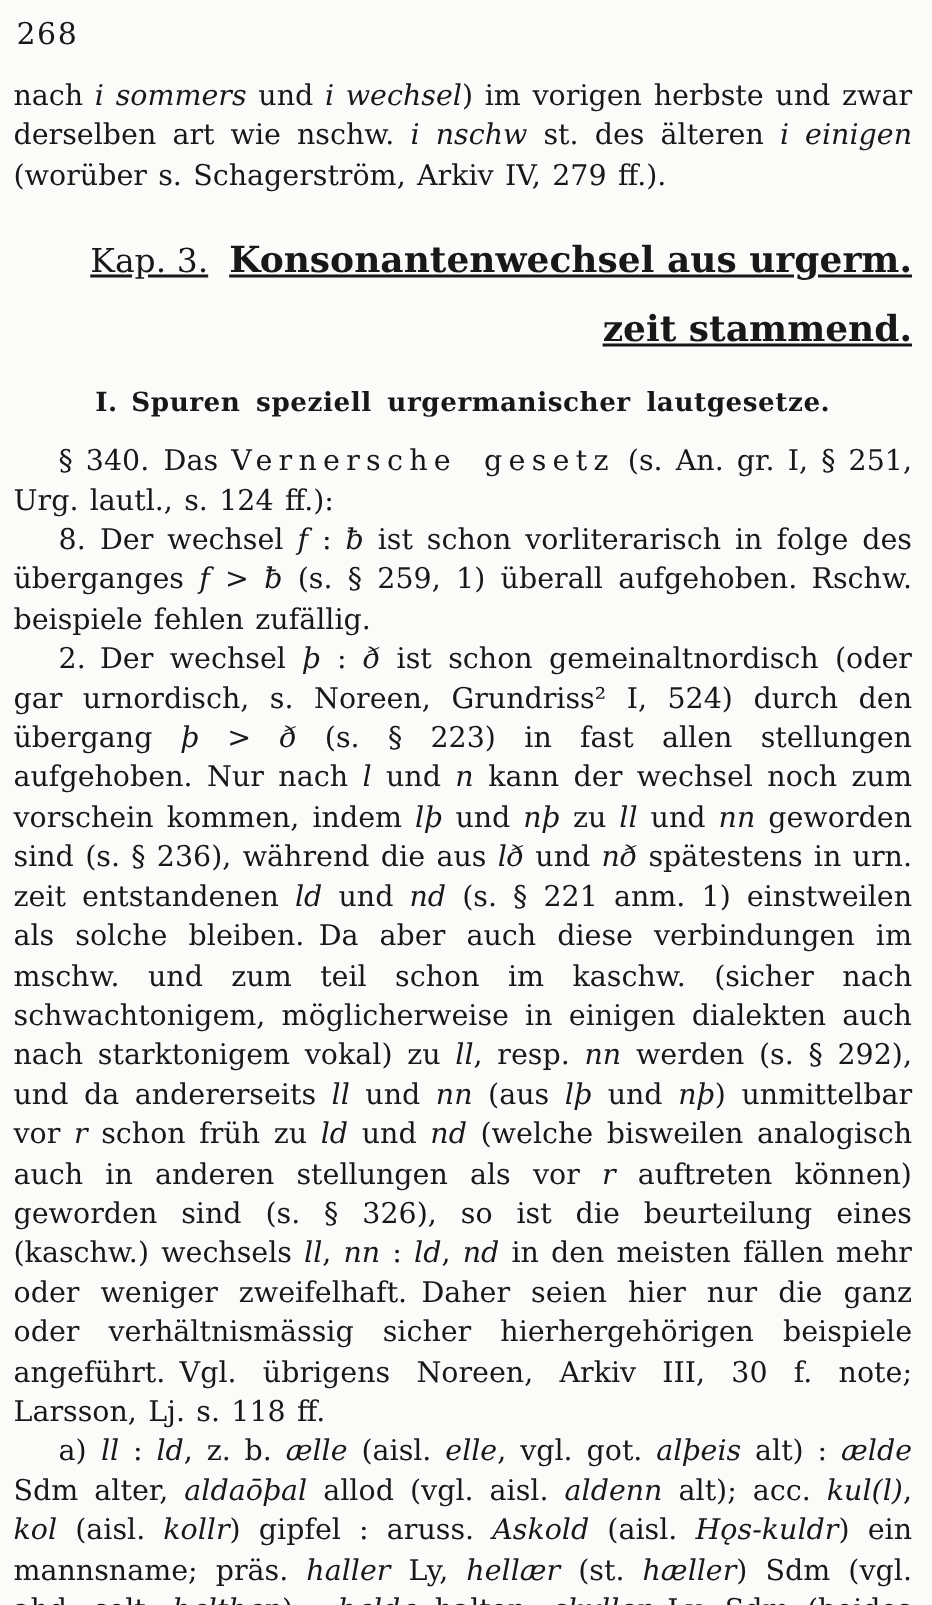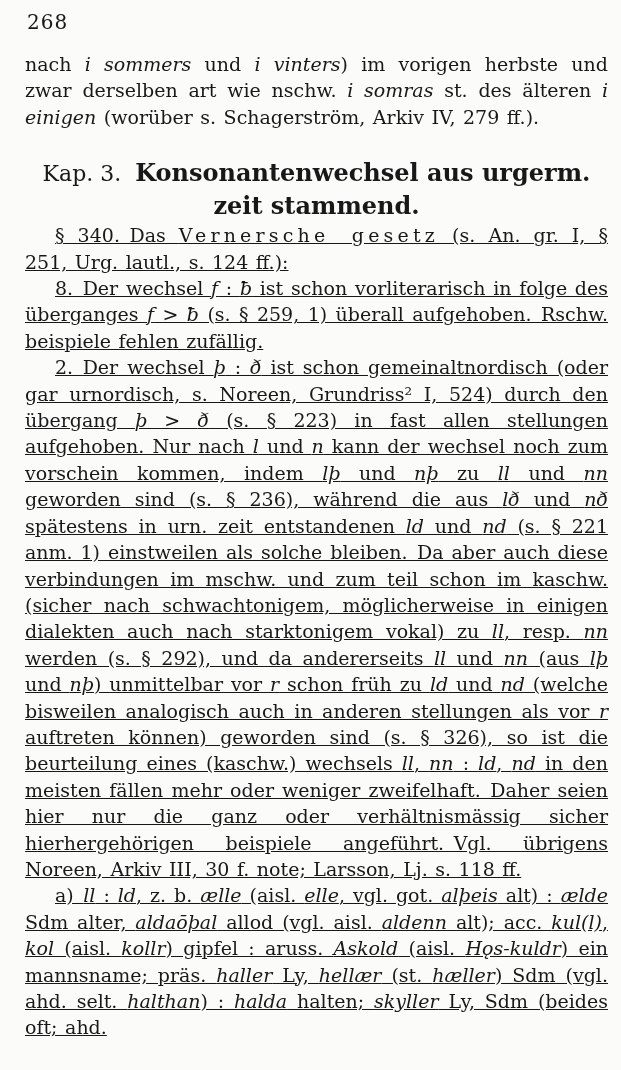--- a/index.html
+++ b/index.html
@@ -10,21 +10,21 @@
   html,body{margin:0;padding:0;}
   body{
     width:621px;height:1070px;
     background:var(--paper);
     color:var(--ink);
     font-family:"DejaVu Serif","Liberation Serif",serif;
     overflow:hidden;
   }
   .page{
     width:621px;height:1070px;
-    padding:10px 13px 0 25px;
+    padding:10px 13px 0 9px;
     overflow:hidden;
     position:relative;
   }
   
   .running-header{
     position:relative;
     height:28px;
     margin-bottom:13px;
   }
   .page-number{
@@ -37,43 +37,44 @@
     font-size:16px;
   }
   
   .text-body p.para{
     margin:0;
     font-size:19px;
     line-height:26.4px;
     text-align:justify;
     word-spacing:1.5px;
   }
-  .text-body p.para.indent{text-indent:30px;text-decoration:underline;}
+  .text-body p.para.indent{text-indent:30px;}
   .i{font-style:italic;}
   .sp{letter-spacing:0.22em;word-spacing:0.35em;}
   
   .chapter-heading{
-    text-align:center;
+    text-align:right;
     margin:27px 0 0 0;
+    text-decoration:underline;
   }
   .chapter-line1{
     font-size:24px;
     line-height:32px;
     white-space:nowrap;
   }
   .kap-label{
     font-weight:400;
     font-size:22px;
     margin-right:14px;
   }
   .chapter-title{font-weight:700;}
   .chapter-line2{
     font-size:24px;line-height:32px;
     font-weight:700;
-    margin-top:0;
+    margin-top:12px;
   }
   .section-heading{
     text-align:center;
     font-weight:700;
     font-size:17.5px;
     letter-spacing:0.02em;
     word-spacing:4px;
     margin:24px 0 15px 0;
   }
 </style>
@@ -82,30 +83,31 @@
 
 <div class="page">
 
   <div class="running-header">
     <span class="page-number">268</span>
   </div>
 
   <div class="text-body">
 
     <div id="slot-0">
-        <p class="para"><span>nach </span><span class="i">i sommers</span><span> und </span><span class="i">i vinters</span><span>) im vorigen herbste und zwar derselben art wie nschw. </span><span class="i">i somras</span><span> st. des älteren </span><span class="i">i einigen</span><span> (worüber s. Schagerström, Arkiv IV, 279 ff.).</span></p>
+        <p class="para"><span>nach </span><span class="i">i sommers</span><span> und </span><span class="i">i wechsel</span><span>) im vorigen herbste und zwar derselben art wie nschw. </span><span class="i">i nschw</span><span> st. des älteren </span><span class="i">i einigen</span><span> (worüber s. Schagerström, Arkiv IV, 279 ff.).</span></p>
       </div>
 
     <div class="chapter-heading">
       <div class="chapter-line1">
         <span class="kap-label">Kap. 3.</span><span class="chapter-title">Konsonantenwechsel aus urgerm.</span>
       </div>
       <div class="chapter-line2 chapter-title">zeit stammend.</div>
     </div>
 
+    <div class="section-heading">I. Spuren speziell urgermanischer lautgesetze.</div>
 
     <div id="slot-1">
         <p class="para indent"><span>§ 340. Das </span><span class="sp">Vernersche gesetz</span><span> (s. An. gr. I, § 251, Urg. lautl., s. 124 ff.):</span></p>
         <p class="para indent"><span>8. Der wechsel </span><span class="i">f</span><span> : </span><span class="i">ƀ</span><span> ist schon vorliterarisch in folge des überganges </span><span class="i">f</span><span> &gt; </span><span class="i">ƀ</span><span> (s. § 259, 1) überall aufgehoben. Rschw. beispiele fehlen zufällig.</span></p>
         <p class="para indent"><span>2. Der wechsel </span><span class="i">þ</span><span> : </span><span class="i">ð</span><span> ist schon gemeinaltnordisch (oder gar urnordisch, s. Noreen, Grundriss² I, 524) durch den übergang </span><span class="i">þ</span><span> &gt; </span><span class="i">ð</span><span> (s. § 223) in fast allen stellungen aufgehoben. Nur nach </span><span class="i">l</span><span> und </span><span class="i">n</span><span> kann der wechsel noch zum vorschein kommen, indem </span><span class="i">lþ</span><span> und </span><span class="i">nþ</span><span> zu </span><span class="i">ll</span><span> und </span><span class="i">nn</span><span> geworden sind (s. § 236), während die aus </span><span class="i">lð</span><span> und </span><span class="i">nð</span><span> spätestens in urn. zeit entstandenen </span><span class="i">ld</span><span> und </span><span class="i">nd</span><span> (s. § 221 anm. 1) einstweilen als solche bleiben. Da aber auch diese verbindungen im mschw. und zum teil schon im kaschw. (sicher nach schwachtonigem, möglicherweise in einigen dialekten auch nach starktonigem vokal) zu </span><span class="i">ll</span><span>, resp. </span><span class="i">nn</span><span> werden (s. § 292), und da andererseits </span><span class="i">ll</span><span> und </span><span class="i">nn</span><span> (aus </span><span class="i">lþ</span><span> und </span><span class="i">nþ</span><span>) unmittelbar vor </span><span class="i">r</span><span> schon früh zu </span><span class="i">ld</span><span> und </span><span class="i">nd</span><span> (welche bisweilen analogisch auch in anderen stellungen als vor </span><span class="i">r</span><span> auftreten können) geworden sind (s. § 326), so ist die beurteilung eines (kaschw.) wechsels </span><span class="i">ll</span><span>, </span><span class="i">nn</span><span> : </span><span class="i">ld</span><span>, </span><span class="i">nd</span><span> in den meisten fällen mehr oder weniger zweifelhaft. Daher seien hier nur die ganz oder verhältnismässig sicher hierhergehörigen beispiele angeführt. Vgl. übrigens Noreen, Arkiv III, 30 f. note; Larsson, Lj. s. 118 ff.</span></p>
         <p class="para indent"><span>a) </span><span class="i">ll</span><span> : </span><span class="i">ld</span><span>, z. b. </span><span class="i">ælle</span><span> (aisl. </span><span class="i">elle</span><span>, vgl. got. </span><span class="i">alþeis</span><span> alt) : </span><span class="i">ælde</span><span> Sdm alter, </span><span class="i">aldaōþal</span><span> allod (vgl. aisl. </span><span class="i">aldenn</span><span> alt); acc. </span><span class="i">kul(l)</span><span>, </span><span class="i">kol</span><span> (aisl. </span><span class="i">kollr</span><span>) gipfel : aruss. </span><span class="i">Askold</span><span> (aisl. </span><span class="i">Hǫs-kuldr</span><span>) ein mannsname; präs. </span><span class="i">haller</span><span> Ly, </span><span class="i">hellær</span><span> (st. </span><span class="i">hæller</span><span>) Sdm (vgl. ahd. selt. </span><span class="i">halthan</span><span>) : </span><span class="i">halda</span><span> halten; </span><span class="i">skyller</span><span> Ly, Sdm (beides oft; ahd. </span></p>
       </div>
 
   </div>
 </div>

